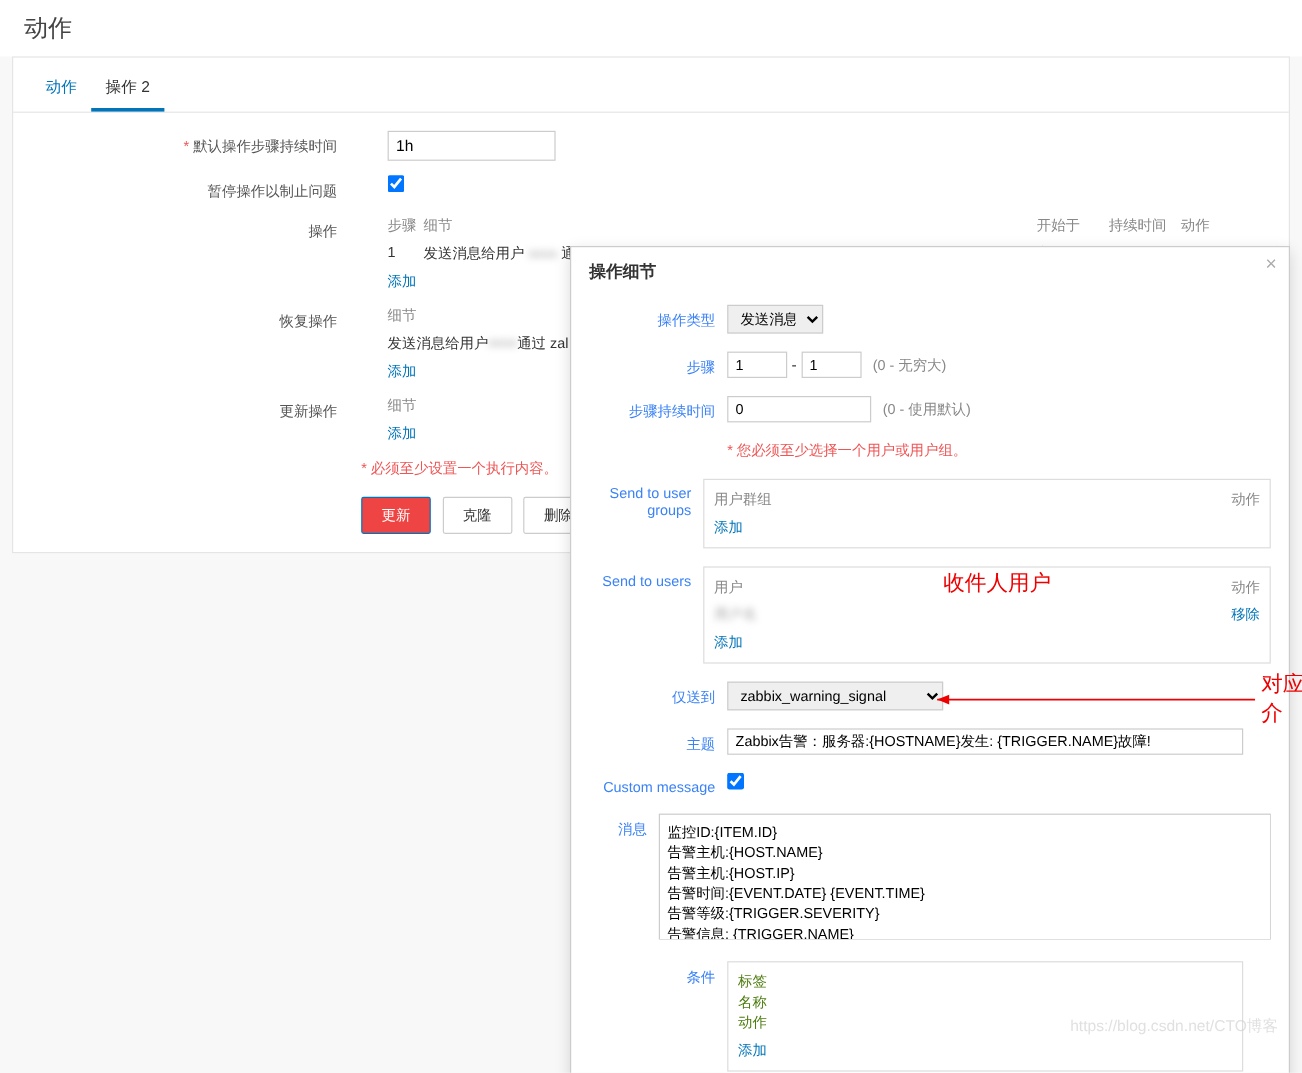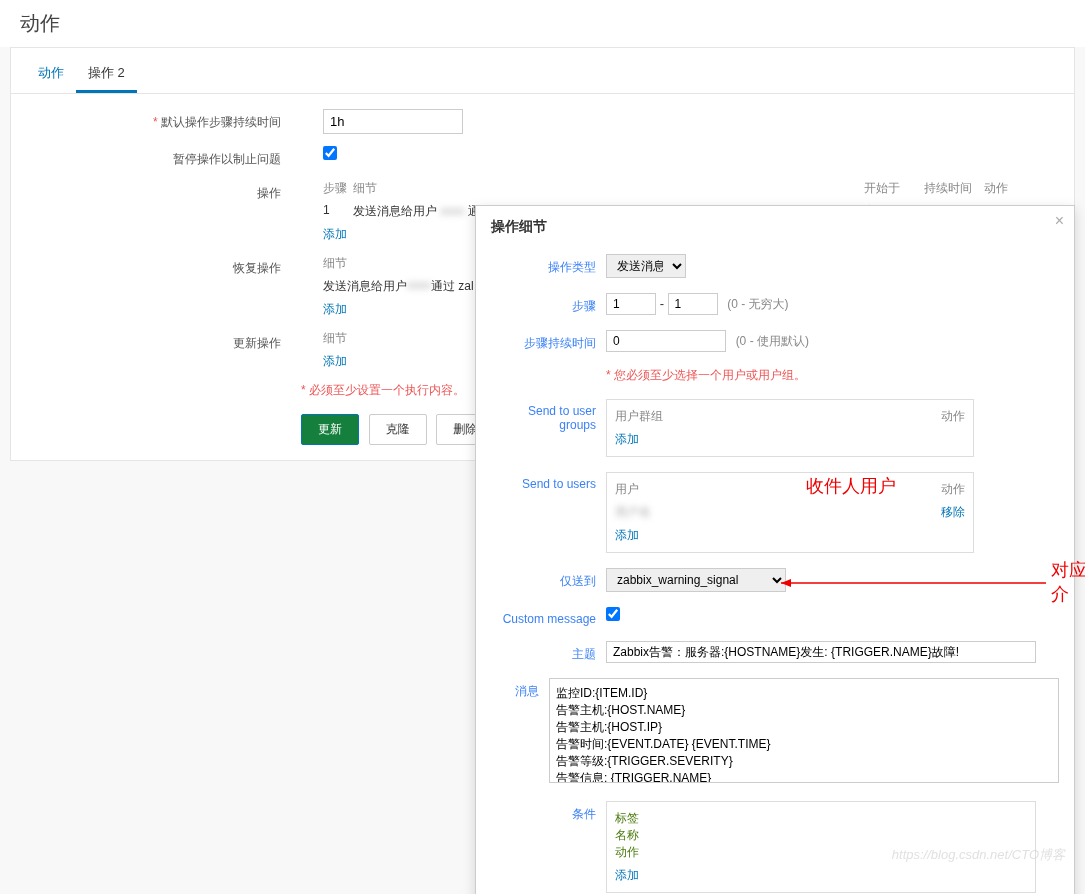--- a/index.html
+++ b/index.html
@@ -20,50 +20,50 @@
     .table-header { display: flex; color: #888; font-size: 12px; margin-bottom: 6px; }
     .th-step { width: 30px; }
     .th-detail { flex: 1; }
     .th-start { width: 60px; }
     .th-duration { width: 60px; }
     .th-action { width: 70px; }
     .table-row { display: flex; font-size: 12px; margin-bottom: 6px; }
     .blur { filter: blur(3px); color: #aaa; }
     .btn-row { margin-left: 270px; }
     .btn { padding: 6px 16px; border: 1px solid #ccc; background: #fff; color: #333; cursor: pointer; font-size: 12px; margin-right: 6px; border-radius: 2px; }
-    .btn-primary { background: #15803d; border-color: #0275b8; color: #fff; }
+    .btn-primary { background: #ef4444; border-color: #0275b8; color: #fff; }
     .required-note { color: #e55; font-size: 12px; margin-left: 270px; margin-bottom: 15px; }
     
     .overlay { position: absolute; top: 205px; left: 475px; width: 600px; background: #fff; border: 1px solid #ccc; box-shadow: 0 4px 12px rgba(0,0,0,0.15); }
     .overlay-close { position: absolute; top: 6px; right: 10px; color: #aaa; cursor: pointer; font-size: 16px; }
     .overlay-title { padding: 12px 15px 8px; font-size: 14px; font-weight: bold; color: #333; }
     .overlay-body { padding: 10px 15px 15px; position: relative; }
     .ov-row { display: flex; align-items: flex-start; margin-bottom: 15px; }
     .ov-label { width: 115px; text-align: right; padding-right: 10px; color: #3b82f6; font-size: 12px; padding-top: 5px; }
     .ov-value { flex: 1; position: relative; }
     .select { border: 1px solid #ccc; padding: 3px 6px; font-size: 12px; width: 80px; }
     .small-input { border: 1px solid #ccc; padding: 3px 6px; font-size: 12px; width: 50px; }
     .med-input { border: 1px solid #ccc; padding: 3px 6px; font-size: 12px; width: 120px; }
     .hint { color: #888; font-size: 12px; margin-left: 6px; }
-    .sub-table { border: 1px solid #ddd; padding: 8px; font-size: 12px; width: 368px; }
+    .sub-table { border: 1px solid #ddd; padding: 8px; font-size: 12px; width: 473px; }
     .sub-th-row { display: flex; color: #888; margin-bottom: 6px; }
     .sub-th-name { flex: 1; }
     .sub-th-action { width: 50px; text-align: right; }
     .sub-td-row { display: flex; margin-bottom: 6px; }
     .wide-input { border: 1px solid #ccc; padding: 3px 6px; font-size: 12px; width: 430px; }
     .textarea { border: 1px solid #ccc; padding: 6px; font-size: 12px; width: 510px; height: 105px; resize: none; font-family: inherit; overflow-y: scroll; }
     .overlay-footer { text-align: right; padding: 12px 15px; }
     .annotation { position: absolute; color: #e00; font-size: 18px; font-family: "KaiTi", serif; pointer-events: none; }
     .arrow-svg { position: absolute; pointer-events: none; }
     .cond-table { border: 1px solid #ddd; padding: 8px; font-size: 12px; width: 430px; }
     .cond-row { display: flex; color: #4d7c0f; margin-bottom: 6px; flex-direction: column; }
     .cond-label { flex: 1; }
     .cond-name { flex: 1; }
     .cond-action { width: 50px; }
-    .watermark { position: absolute; bottom: 30px; right: 20px; color: #ccc; font-size: 13px; font-style: italic; pointer-events: none; opacity: 0.6; }
+    .watermark { position: absolute; bottom: 30px; right: 20px; color: #ccc; font-size: 13px; pointer-events: none; opacity: 0.6; }
   </style>
 </head>
 <body>
 
 <div class="page-title">动作</div>
 
 <div class="main-panel">
   <div class="tabs">
     <div class="tab">动作</div>
     <div class="tab active">操作 2</div>
@@ -199,26 +199,26 @@
       <div class="ov-value">
         <select class="med-input" style="width:180px;"><option>zabbix_warning_signal</option></select>
         <svg class="arrow-svg" style="top:5px; left:170px; width:270px; height:20px;">
             <line x1="270" y1="10" x2="5" y2="10" stroke="#e00" stroke-width="1.5"></line>
             <polygon points="5,10 15,6 15,14" fill="#e00"></polygon>
           </svg>
         <div class="annotation" style="top:-10px; left:445px; width:120px;">对应的告警媒介</div>
       </div>
     </div>
     <div class="ov-row">
+      <div class="ov-label">主题</div>
+      <div class="ov-value"><input class="wide-input" value="Zabbix告警：服务器:{HOSTNAME}发生: {TRIGGER.NAME}故障!" style=""></div>
+    </div>
+    <div class="ov-row">
       <div class="ov-label">Custom message</div>
       <div class="ov-value"><input type="checkbox" class="checkbox" checked="" style=""></div>
-    </div>
-    <div class="ov-row">
-      <div class="ov-label">主题</div>
-      <div class="ov-value"><input class="wide-input" value="Zabbix告警：服务器:{HOSTNAME}发生: {TRIGGER.NAME}故障!" style=""></div>
     </div>
     <div class="ov-row">
       <div class="ov-label">消息</div>
       <div class="ov-value"><textarea class="textarea" style="">监控ID:{ITEM.ID}
 告警主机:{HOST.NAME}
 告警主机:{HOST.IP}
 告警时间:{EVENT.DATE} {EVENT.TIME}
 告警等级:{TRIGGER.SEVERITY}
 告警信息: {TRIGGER.NAME}
 告警项目:{TRIGGER.KEY}</textarea></div>

